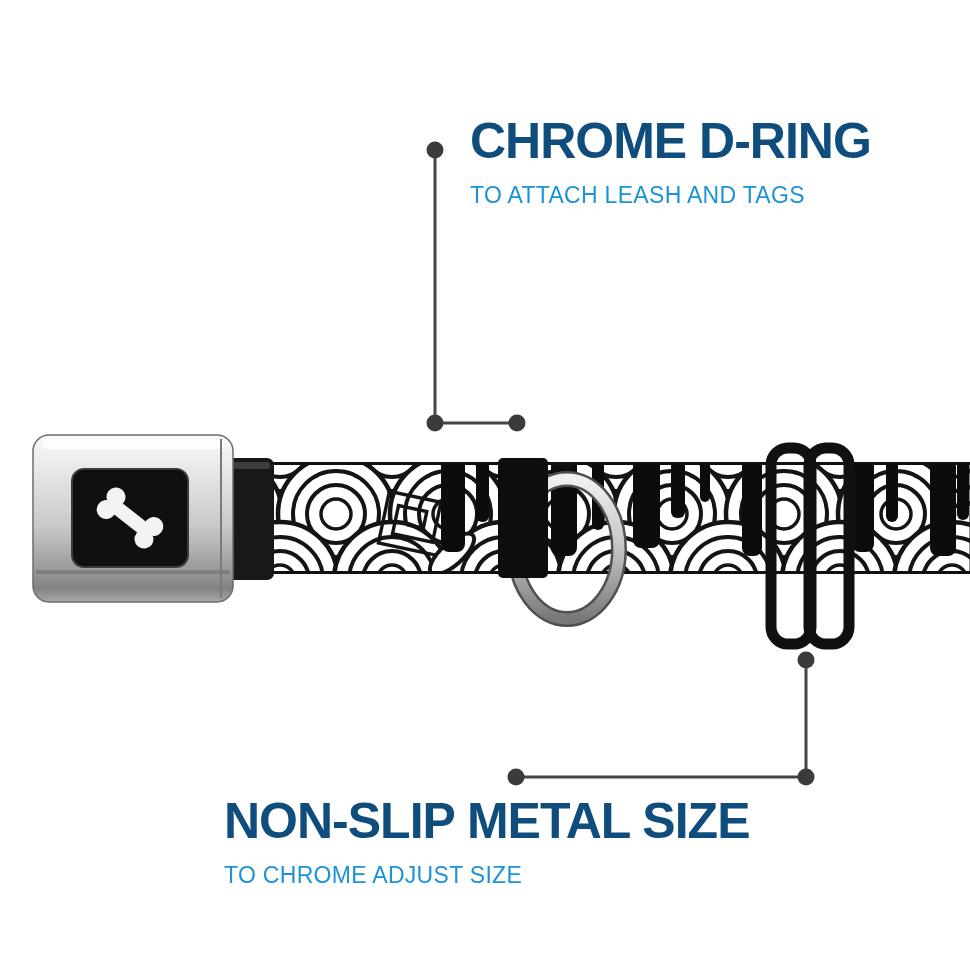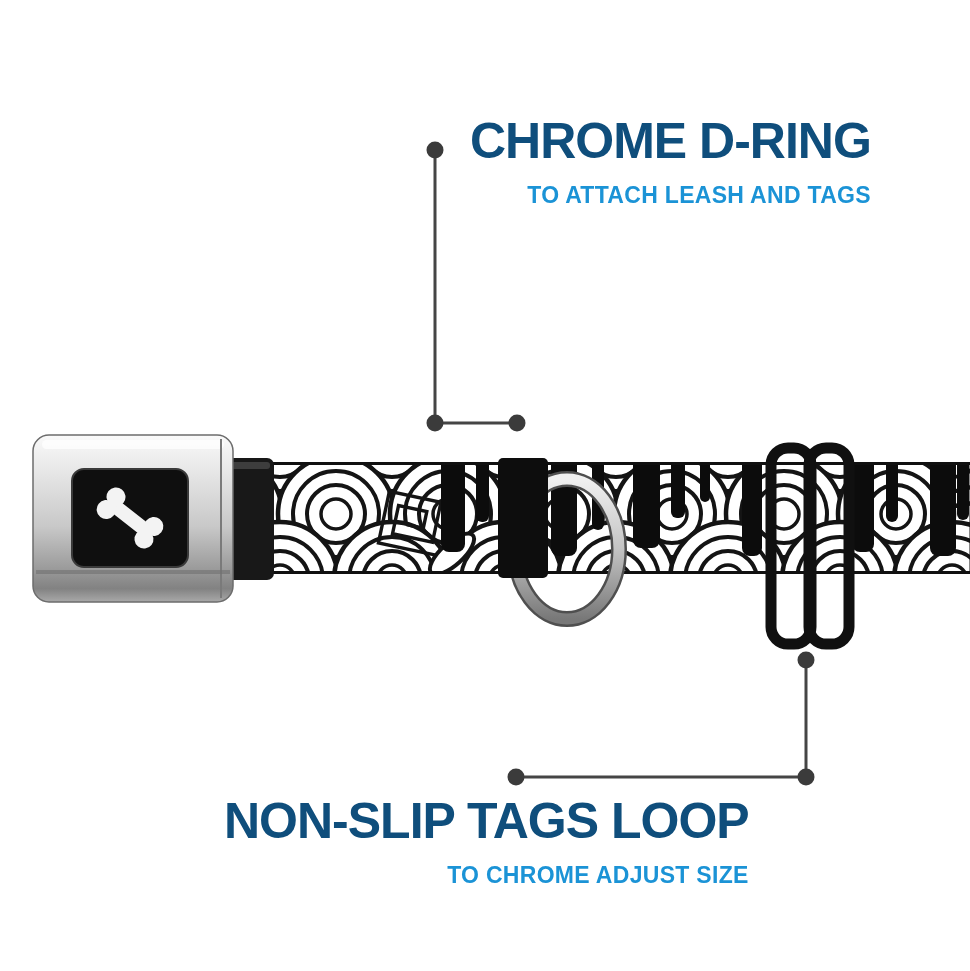--- a/index.html
+++ b/index.html
@@ -16,27 +16,26 @@
   .callout { position:absolute; }
   .callout .title {
     font-weight:800;
     font-size:50px;
     line-height:1.0;
     letter-spacing:-1px;
     color:var(--title-color, #0f4e7c);
     white-space:nowrap;
   }
   .callout .subtitle {
-    font-weight:700;
+    font-weight:400;
     font-size:23px;
     letter-spacing:0.3px;
     color:var(--subtitle-color, #1b93d6);
     margin-top:16px;
     white-space:nowrap;
-    text-align:right;
   }
   #dring-callout { left:470px; top:70px; }
   #loop-callout  { left:224px; top:750px; }
 </style>
 </head>
 <body>
 
 <div id="stage">
 
   <svg class="scene" width="970" height="971" viewBox="0 0 970 971">
@@ -169,17 +168,17 @@
       <circle cx="516" cy="731" r="8.5"></circle>
     </g>
   </svg>
 
   <div class="callout" id="dring-callout">
     <div class="title">CHROME D-RING</div>
     <div class="subtitle">TO ATTACH LEASH AND TAGS</div>
   </div>
 
   <div class="callout" id="loop-callout">
-    <div class="title">NON-SLIP TAGS LOOP</div>
+    <div class="title">NON-SLIP METAL SIZE</div>
     <div class="subtitle">TO CHROME ADJUST SIZE</div>
   </div>
 
 </div>
 
 </body></html>

